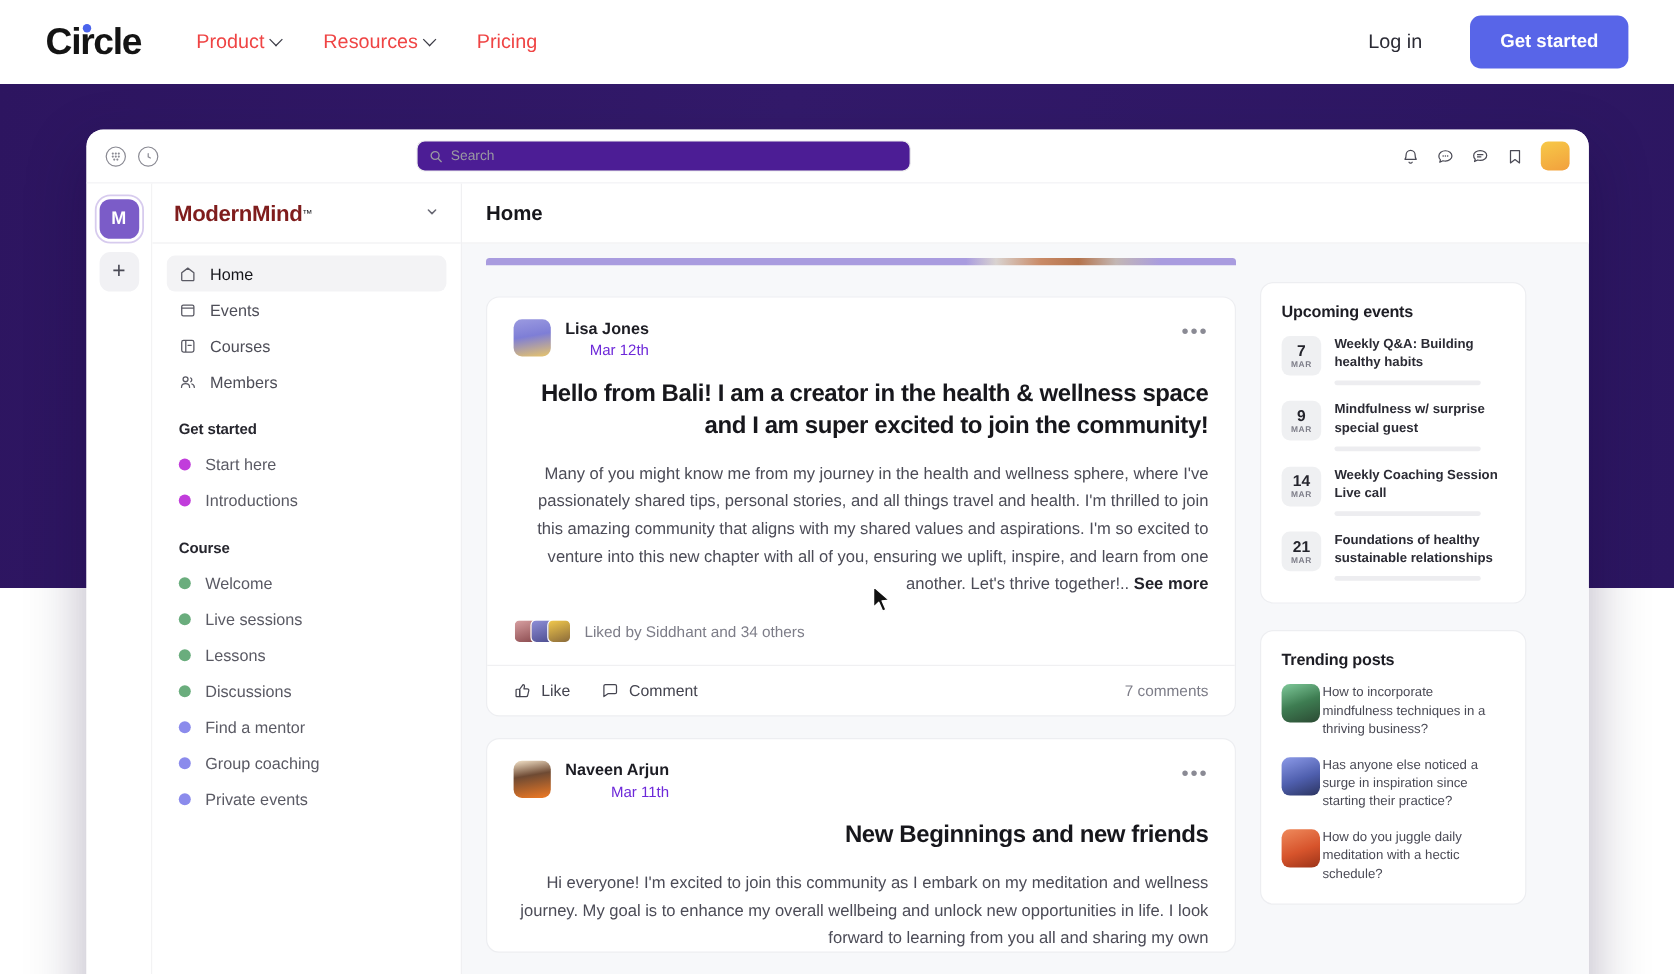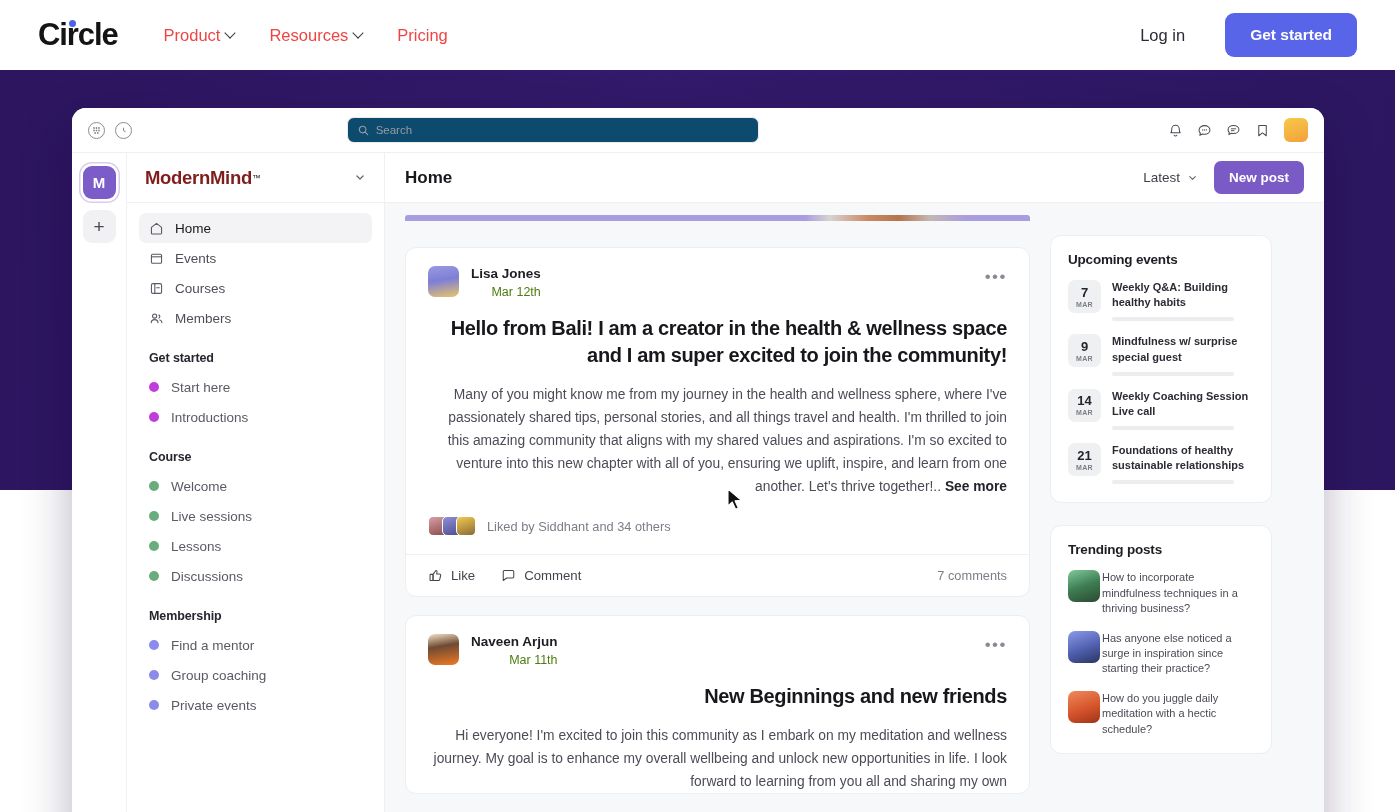--- a/index.html
+++ b/index.html
@@ -71,21 +71,21 @@
   }
   .circ-icon {
     width: 17px; height: 17px; border-radius: 50%;
     border: 1.3px solid #8a8a93; margin-right: 10px;
     display: flex; align-items: center; justify-content: center;
     position: relative; cursor: pointer;
   }
   .circ-icon svg { display: block; }
   .searchbox {
     width: 412px; height: 26px; margin: 0 auto;
-    background: #0c4a6e; border: 1px solid #ececed; border-radius: 7px;
+    background: #4c1d95; border: 1px solid #ececed; border-radius: 7px;
     display: flex; align-items: center; padding: 0 10px; gap: 7px; cursor: text;
   }
   .searchbox .ph { font-size: 11.5px; color: #9a9aa2; }
   .topbar-right { display: flex; align-items: center; gap: 14px; margin-left: auto; }
   .tb-ico { width: 15px; height: 15px; cursor: pointer; color: #4a4a55; }
   .tb-avatar {
     width: 24px; height: 24px; border-radius: 6px; overflow: hidden;
     background: linear-gradient(160deg,#f7c948,#f2a03d); cursor: pointer;
     position: relative;
   }
@@ -169,21 +169,21 @@
     text-align: right;
   }
   .post-top { display: flex; align-items: flex-start; padding: 18px 22px 0 22px; }
   .pa {
     width: 31px; height: 31px; border-radius: 7px; flex: none; margin-right: 12px;
     overflow: hidden;
   }
   .pa-lisa { background: linear-gradient(170deg,#9b9ae0 0%,#7e7ed6 45%,#e8c56a 100%); }
   .pa-naveen { background: linear-gradient(170deg,#f3e2c8 0%,#6e4a33 40%,#f07a24 100%); }
   .p-name { font-size: 13.5px; font-weight: bold; color: #1d1d24; line-height: 1.25; }
-  .p-date { font-size: 12.5px; color: #4d7c0f; margin-top: 2px; }
+  .p-date { font-size: 12.5px; color: #6d28d9; margin-top: 2px; }
   .p-dots { margin-left: auto; color: #8a8a94; font-size: 17px; letter-spacing: 1.5px; cursor: pointer; line-height: .6; padding-top: 6px; }
   .p-title {
     font-size: 20px; font-weight: bold; color: #17171c;
     padding: 16px 22px 0 22px; line-height: 1.35; letter-spacing: -.35px;
   }
   .p-body {
     font-size: 13.8px; color: #4c4c57; line-height: 1.67;
     padding: 14px 22px 0 22px;
   }
   .see-more { color: #23232b; font-weight: bold; }
@@ -382,47 +382,37 @@
       </div>
       <div class="dot-item">
         <span class="cdot" style="background:#6aad7d"></span>
         <span>Lessons</span>
       </div>
       <div class="dot-item">
         <span class="cdot" style="background:#6aad7d"></span>
         <span>Discussions</span>
       </div>
 
-      <div class="grp-title">Membership</div>
       <div class="dot-item">
         <span class="cdot" style="background:#8b8bec"></span>
         <span>Find a mentor</span>
       </div>
       <div class="dot-item">
         <span class="cdot" style="background:#8b8bec"></span>
         <span>Group coaching</span>
       </div>
       <div class="dot-item">
         <span class="cdot" style="background:#8b8bec"></span>
         <span>Private events</span>
       </div>
     </div>
 
     <div class="main">
       <div class="main-head">
         <span class="page-title">Home</span>
-        <div class="head-right">
-          <div class="sort-sel">
-            <span>Latest</span>
-            <svg width="11" height="11" viewBox="0 0 12 12" fill="none">
-                <path d="M3 5l3 3 3-3" stroke="#6a6a75" stroke-width="1.3" stroke-linecap="round" stroke-linejoin="round"></path>
-              </svg>
-          </div>
-          <button class="newpost-btn">New post</button>
-        </div>
       </div>
 
       <div class="feed-wrap">
 
         <div class="feed-col">
           <div class="banner-sliver"></div>
 
           <div class="card">
             <div class="post-top">
               <div class="pa pa-lisa"></div>

